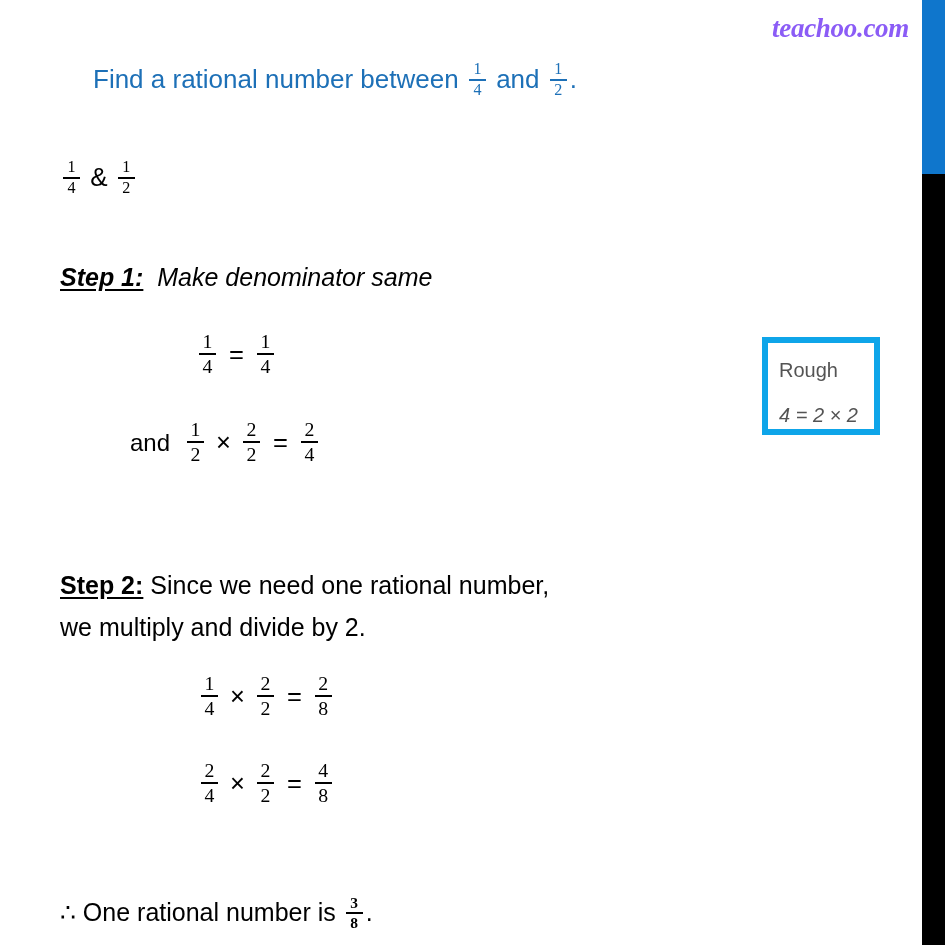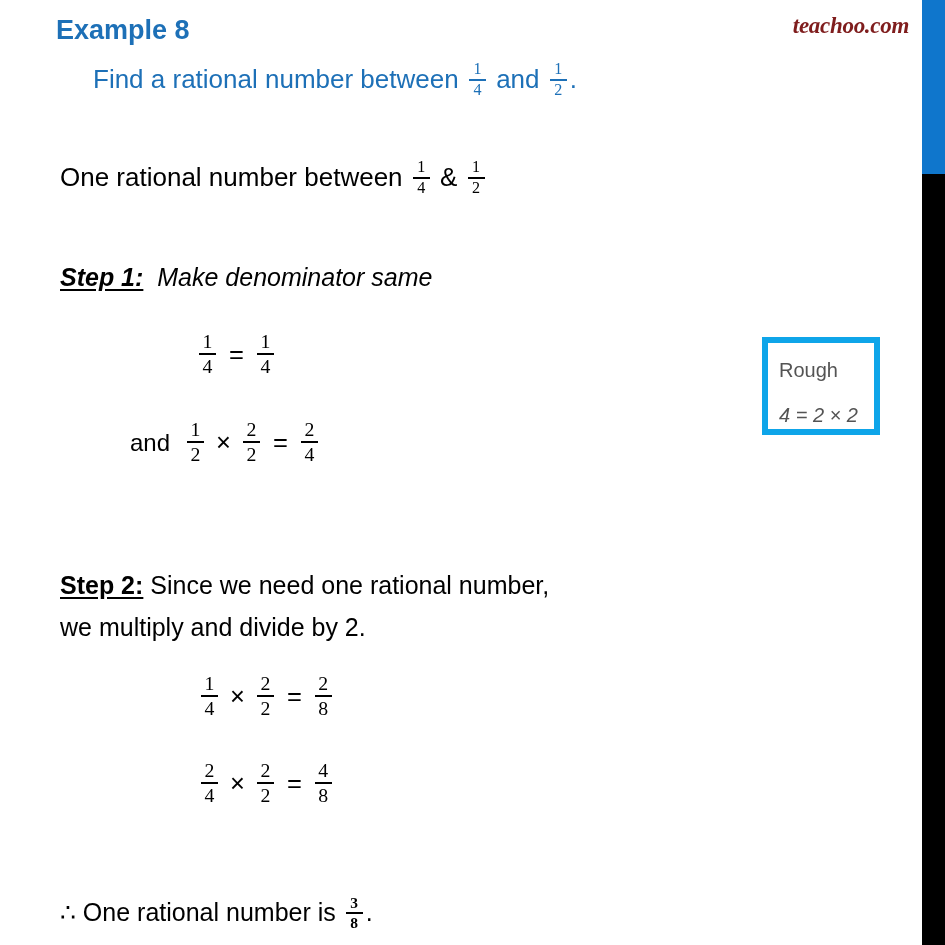--- a/index.html
+++ b/index.html
@@ -35,23 +35,23 @@
   }
 
   
   #brand-logo {
     position: absolute;
     top: 13px;
     right: 36px;
     font-family: "Liberation Serif", serif;
     font-style: italic;
     font-weight: bold;
-    font-size: 23px;
+    font-size: 27px;
     letter-spacing: -0.3px;
-    color: #7f1d1d;
+    color: #8b5cf6;
     white-space: nowrap;
   }
 
   
   #page {
     position: absolute;
     left: 0;
     top: 0;
     width: 922px;
     height: 945px;
@@ -208,39 +208,37 @@
     top: 61px;
     white-space: nowrap;
     font-style: italic;
   }
 </style>
 </head>
 <body>
 
 <div id="page">
 
-  <div class="line" id="example-heading">Example 8</div>
 
   <div class="line" id="question-line">
     <span>Find a rational number between</span>
     <span class="frac serif">
       <span class="num">1</span>
       <span class="bar"></span>
       <span class="den">4</span>
     </span>
     <span>and</span>
     <span class="frac serif">
       <span class="num">1</span>
       <span class="bar"></span>
       <span class="den">2</span>
     </span><span>.</span>
   </div>
 
   <div class="line" id="intro-line">
-    <span>One rational number between</span>
     <span class="frac serif">
       <span class="num">1</span>
       <span class="bar"></span>
       <span class="den">4</span>
     </span>
     <span>&amp;</span>
     <span class="frac serif">
       <span class="num">1</span>
       <span class="bar"></span>
       <span class="den">2</span>

